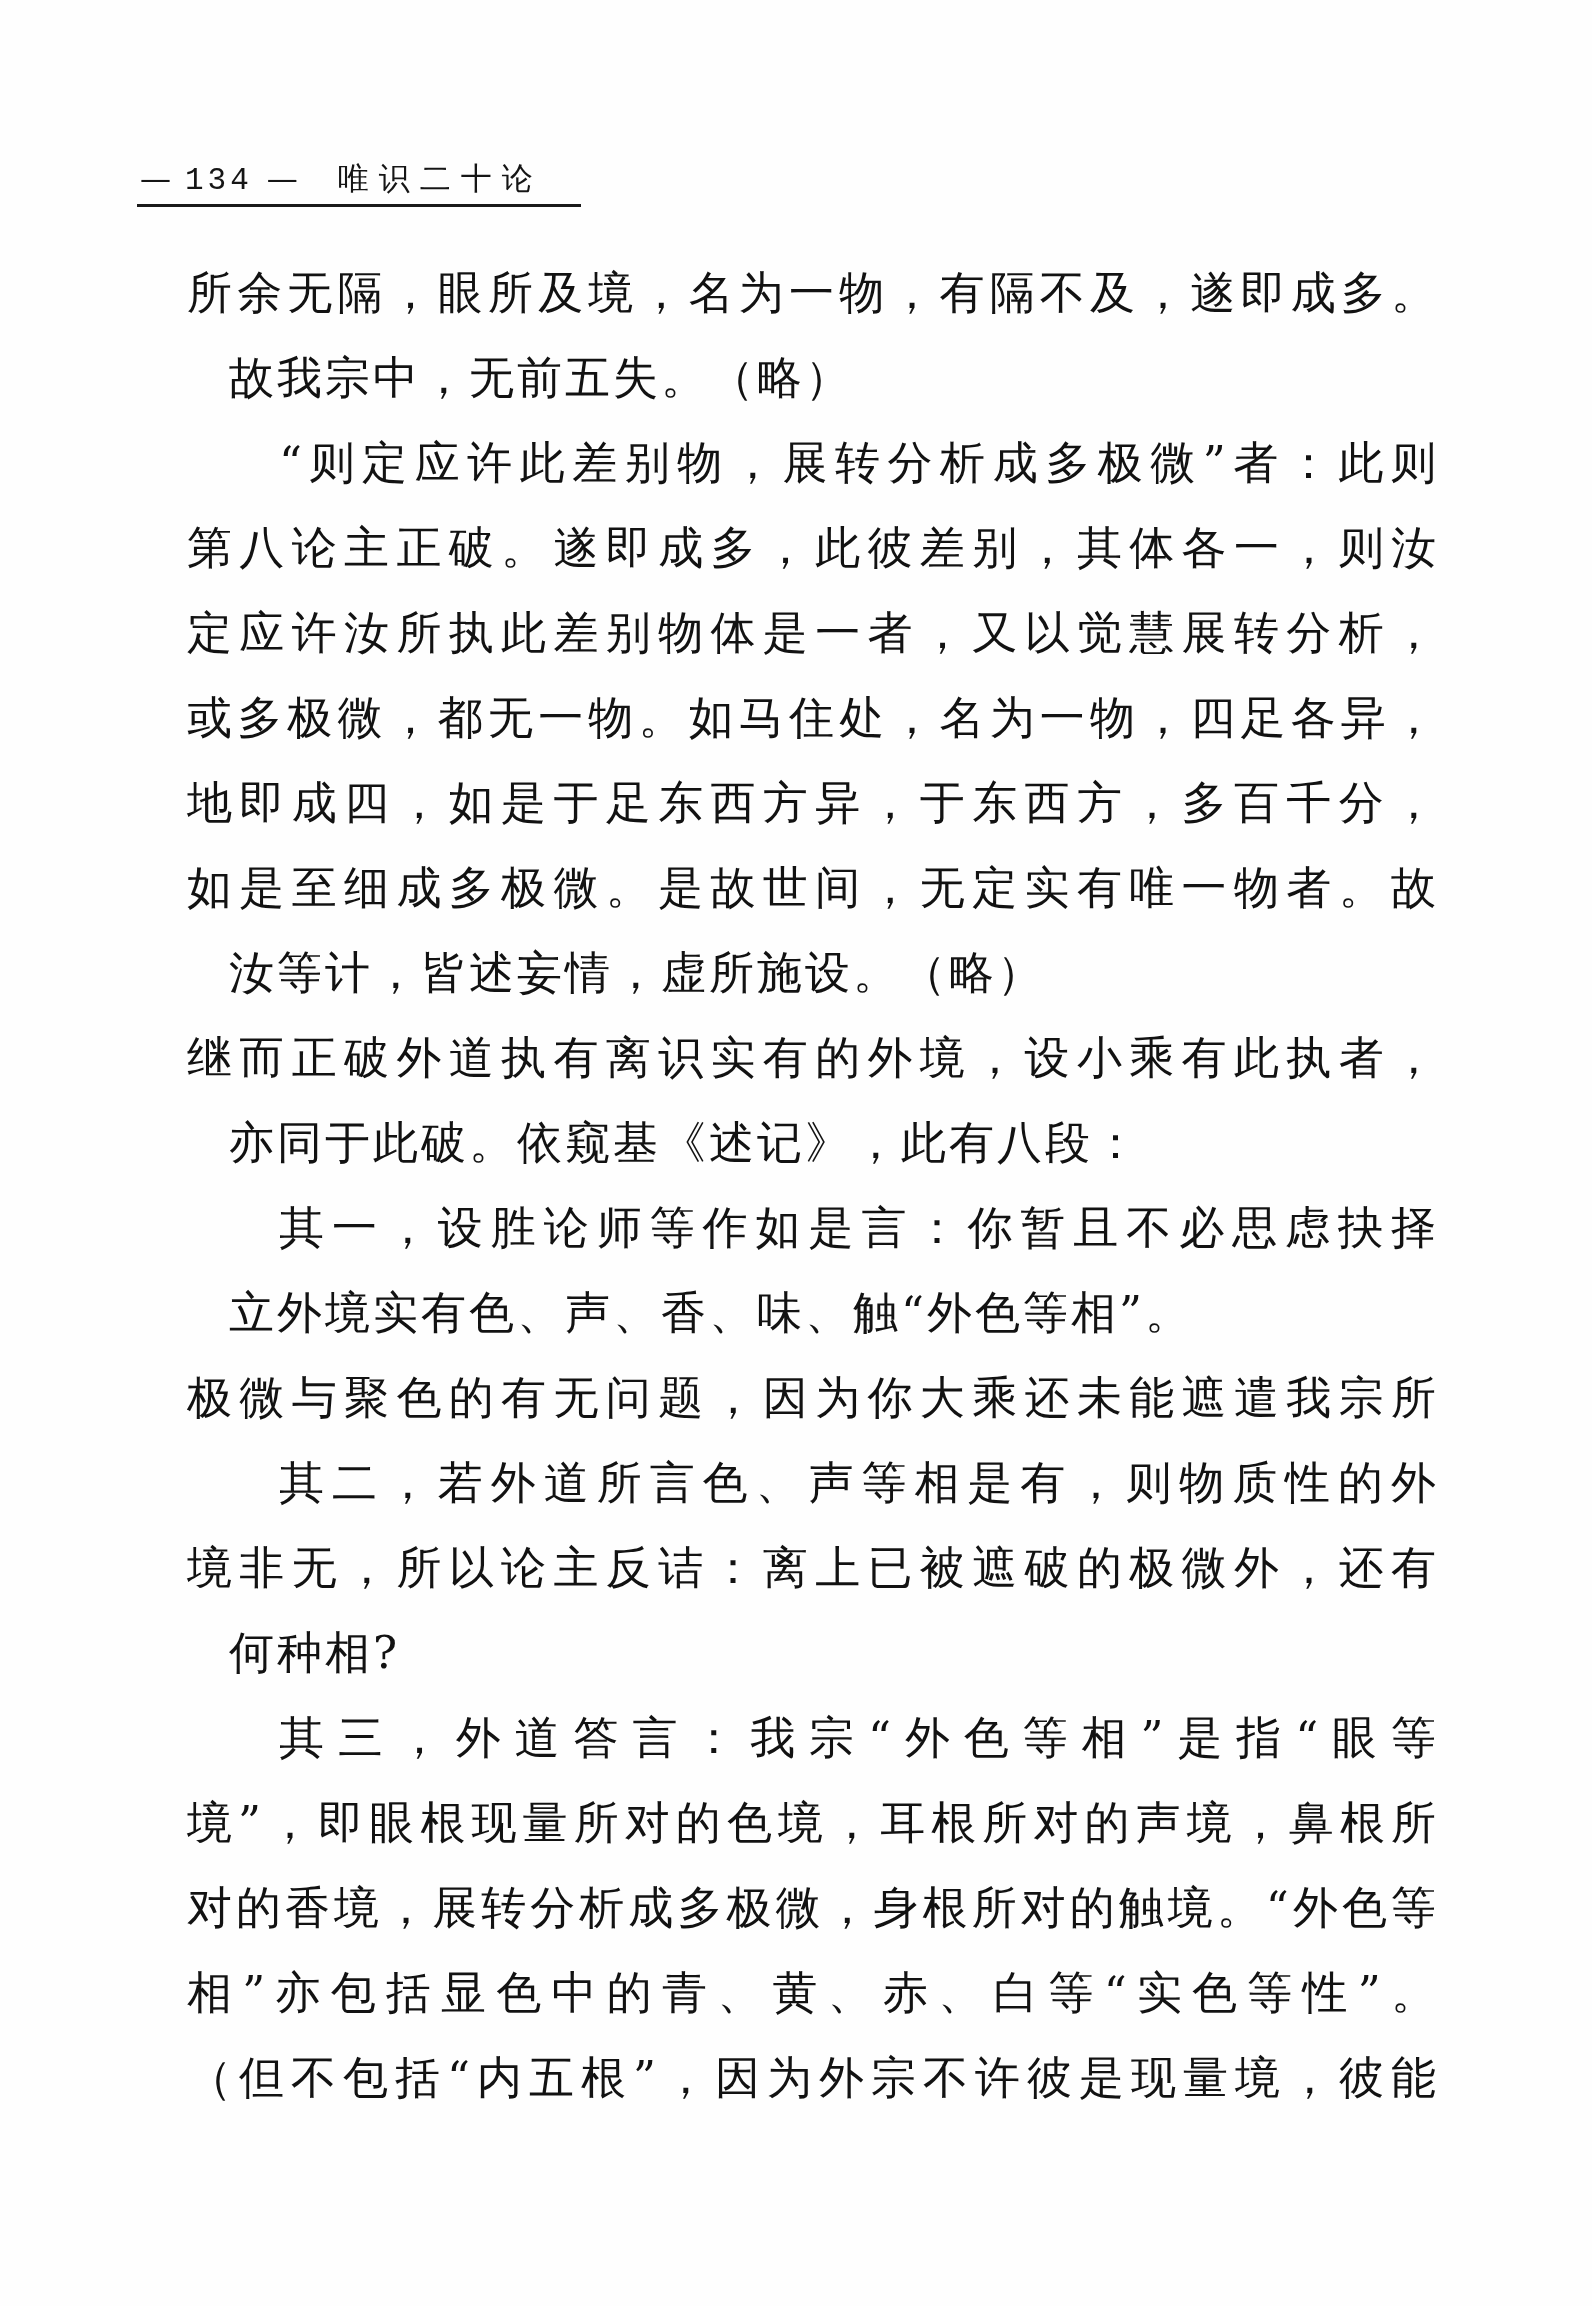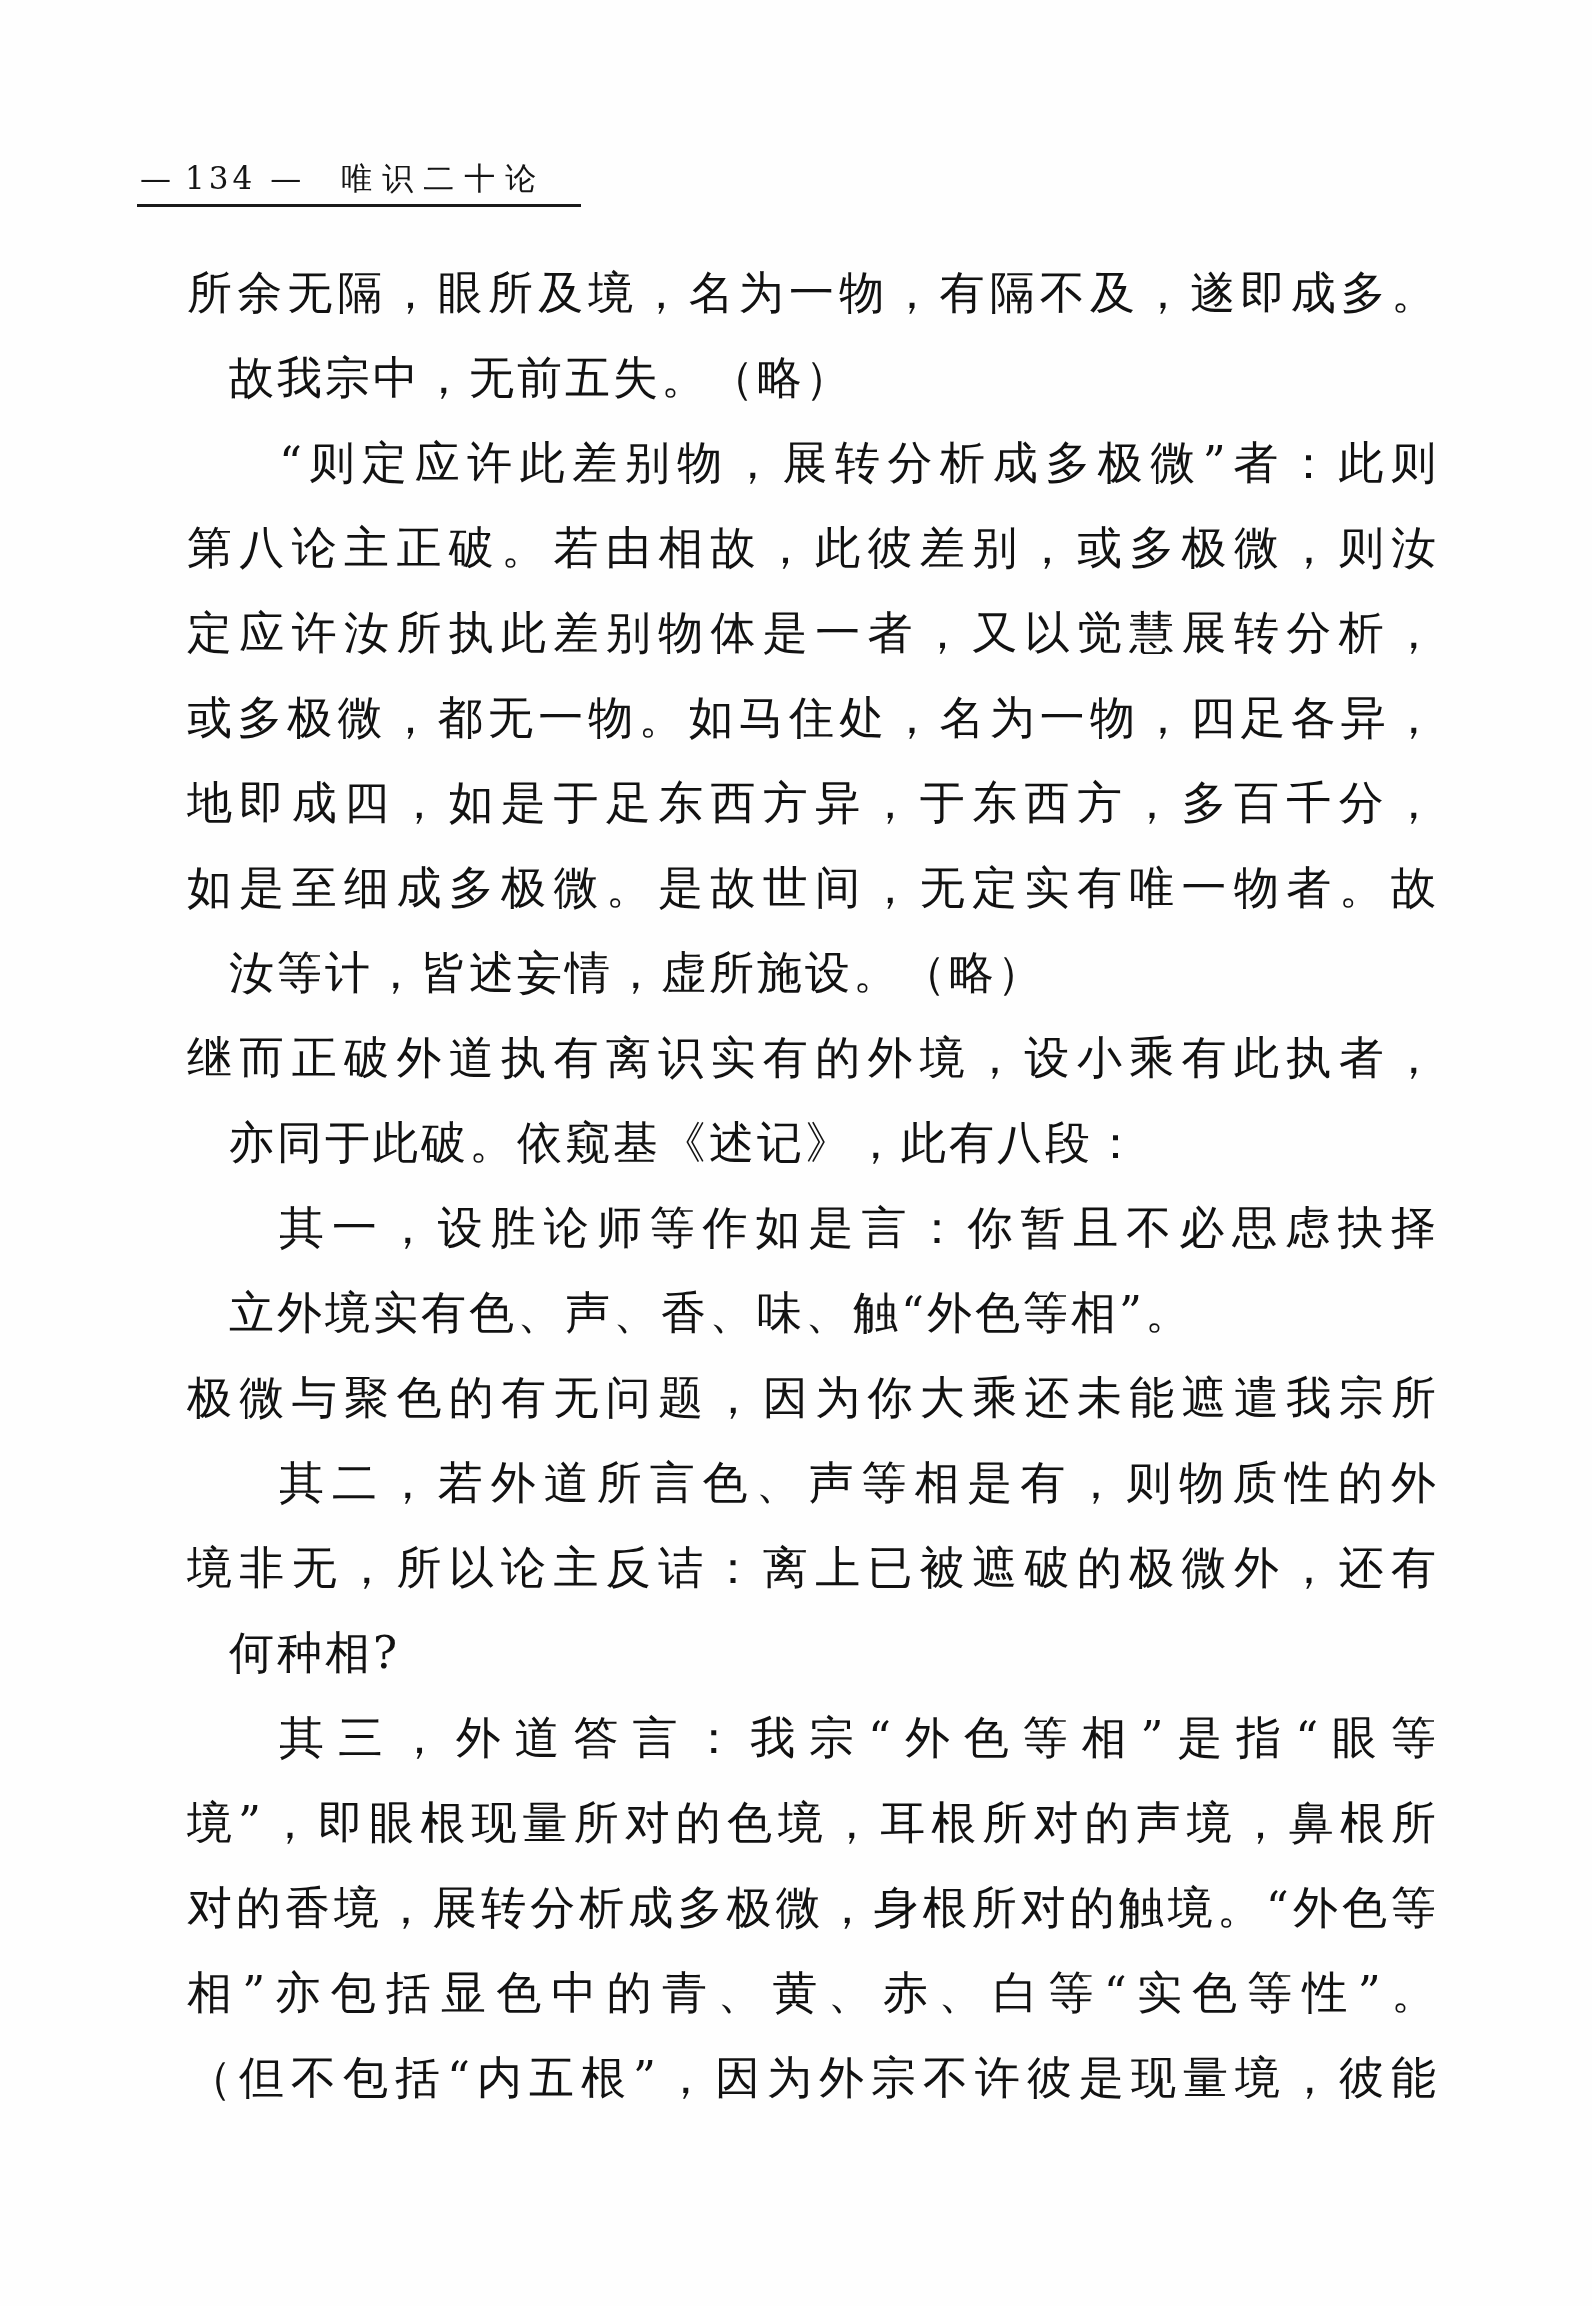--- a/index.html
+++ b/index.html
@@ -12,21 +12,21 @@
     overflow:hidden;
   }
   .header{
     position:absolute;left:140px;top:161px;
     font-size:31px;line-height:34px;
     display:flex;align-items:baseline;
     color:#151515;
     white-space:nowrap;
   }
   .header .dash{letter-spacing:0;}
-  .header .pagenum{margin:0 14px;letter-spacing:4px;}
+  .header .pagenum{margin:0 14px;letter-spacing:4px;font-family:Liberation Mono, monospace;}
   .header .title{margin-left:40px;letter-spacing:10px;}
   .header-rule{
     position:absolute;left:137px;top:204px;
     width:444px;height:3px;background:#1a1a1a;
   }
   .text-block{
     position:absolute;left:187px;top:250px;width:1252px;
     font-size:45px;line-height:85px;letter-spacing:3px;
   }
   .line{
@@ -50,21 +50,21 @@
     <span class="title">唯识二十论</span>
   </div>
   <div class="header-rule"></div>
 
   <div class="text-block">
 
     <div class="line quote">所余无隔，眼所及境，名为一物，有隔不及，遂即成多。</div>
     <div class="line quote last">故我宗中，无前五失。（略）</div>
 
     <div class="line quote indent">“则定应许此差别物，展转分析成多极微”者：此则</div>
-    <div class="line quote">第八论主正破。若由相故，此彼差别，或多极微，则汝</div>
+    <div class="line quote">第八论主正破。遂即成多，此彼差别，其体各一，则汝</div>
     <div class="line quote">定应许汝所执此差别物体是一者，又以觉慧展转分析，</div>
     <div class="line quote">或多极微，都无一物。如马住处，名为一物，四足各异，</div>
     <div class="line quote">地即成四，如是于足东西方异，于东西方，多百千分，</div>
     <div class="line quote">如是至细成多极微。是故世间，无定实有唯一物者。故</div>
     <div class="line quote last">汝等计，皆述妄情，虚所施设。（略）</div>
 
     <div class="line commentary">继而正破外道执有离识实有的外境，设小乘有此执者，</div>
     <div class="line commentary last">亦同于此破。依窥基《述记》，此有八段：</div>
 
     <div class="line commentary indent">其一，设胜论师等作如是言：你暂且不必思虑抉择</div>

